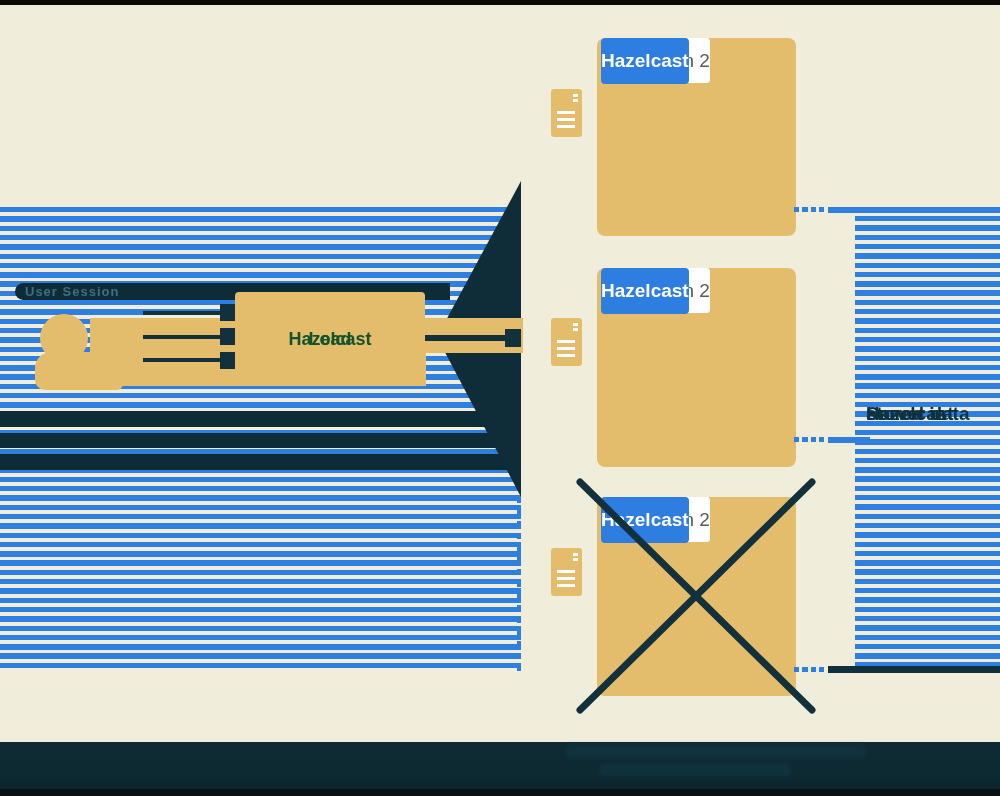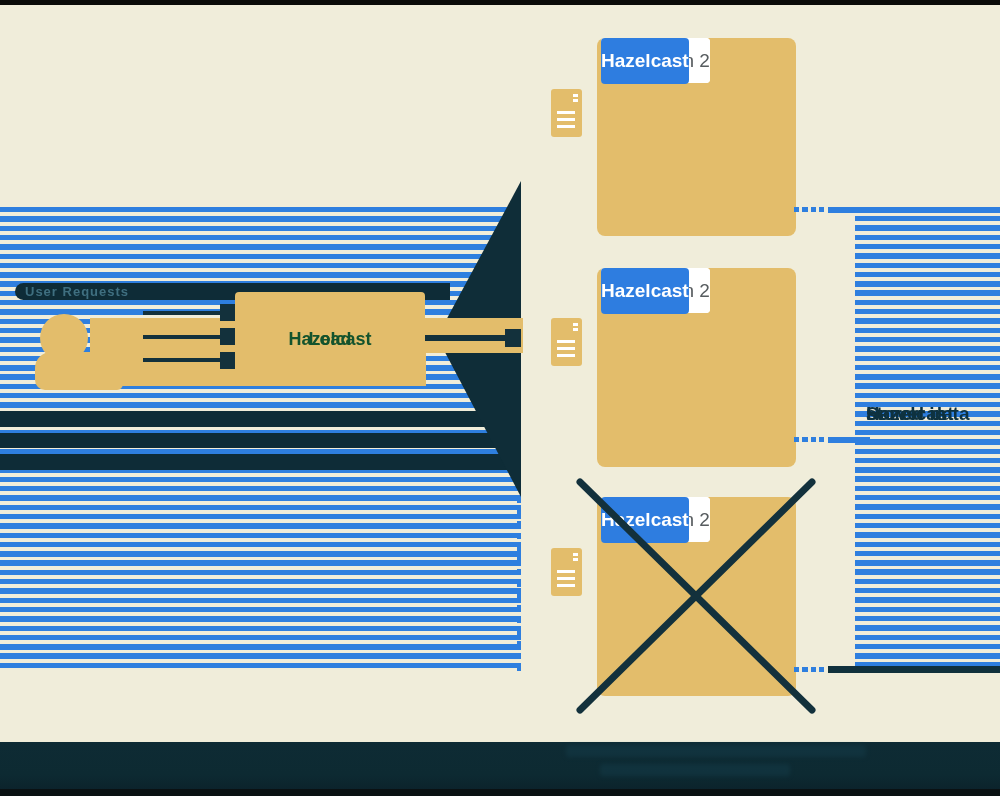--- a/index.html
+++ b/index.html
@@ -89,21 +89,21 @@
 
   <svg class="overlay-svg" viewBox="0 0 1000 796">
     <polygon points="521,181 521,497 437,337" fill="#0f2d38"></polygon>
   </svg>
 
   <div class="user-head"></div>
   <div class="user-body"></div>
   <div class="gold-smear"></div>
 
   <div class="user-bar">
-    <span>User Requests</span>
+    <span>User Session</span>
   </div>
 
   <div class="req-line rl1"></div>
   <div class="req-line rl2"></div>
   <div class="req-line rl3"></div>
   <div class="req-sq rs1"></div>
   <div class="req-sq rs2"></div>
   <div class="req-sq rs3"></div>
 
   <div class="lb-arrow-band"></div>

